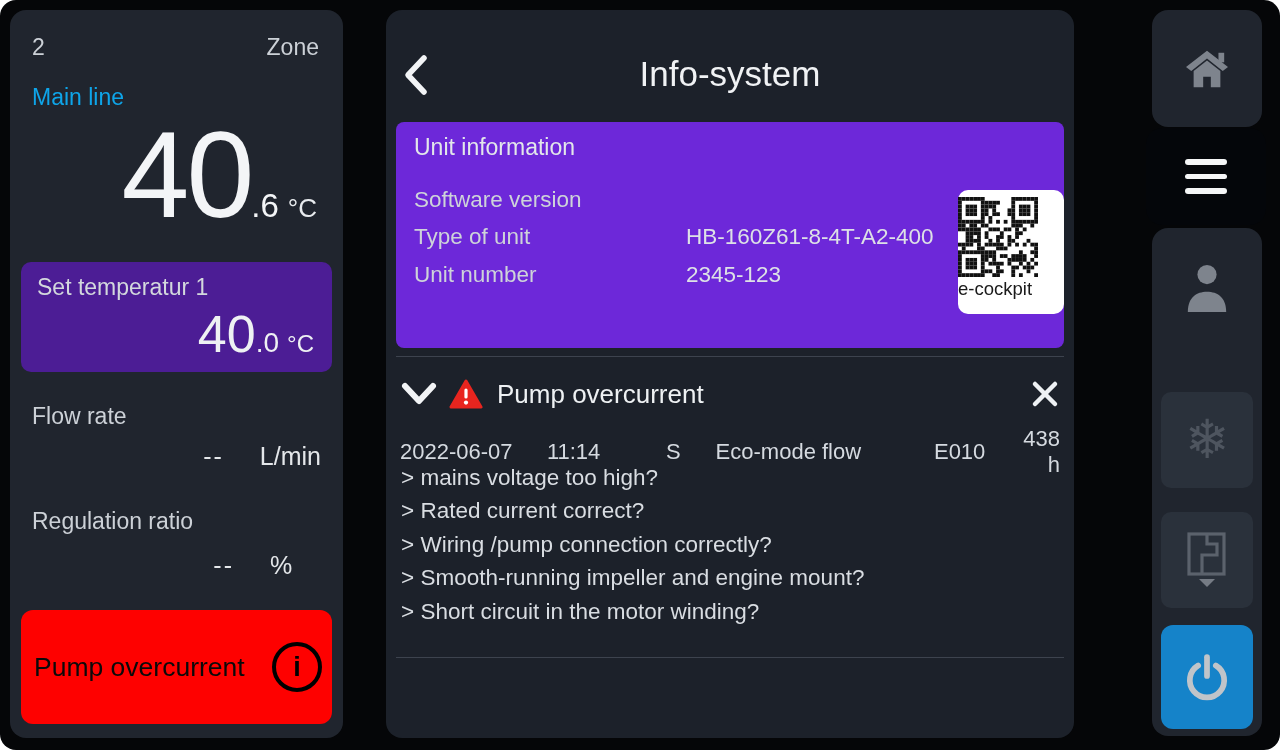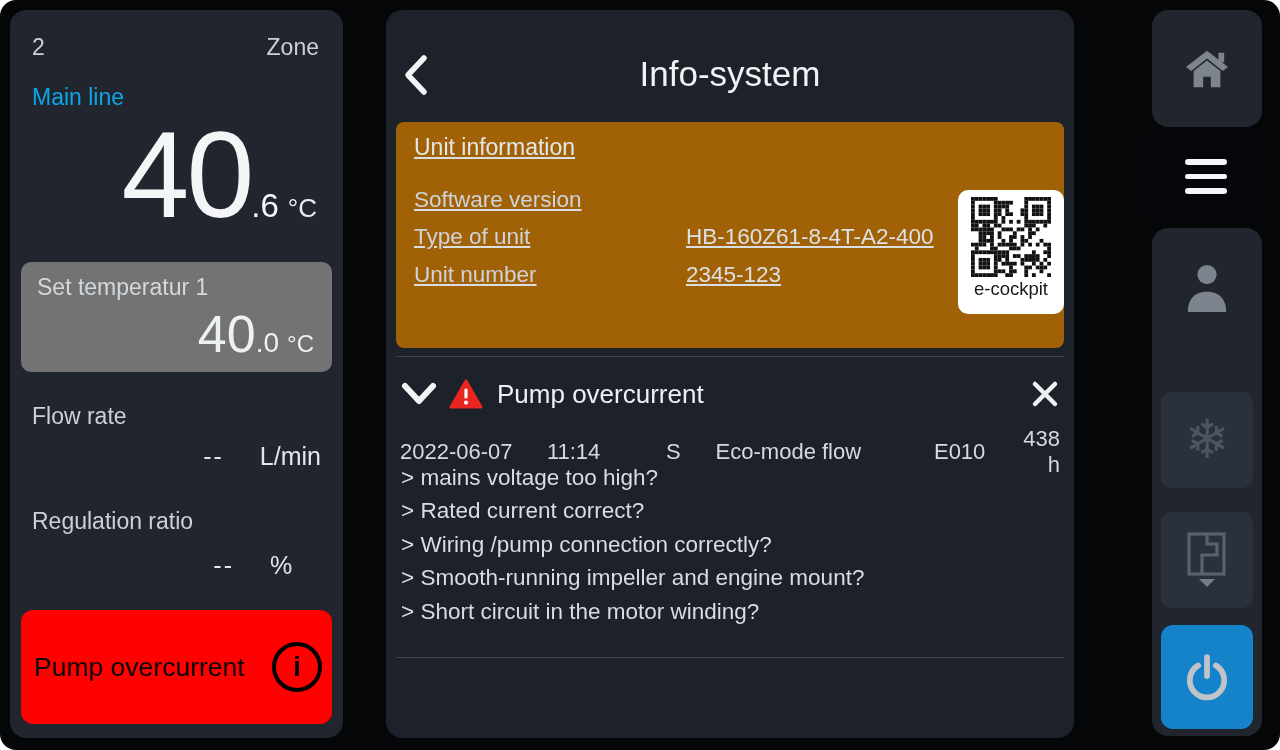--- a/index.html
+++ b/index.html
@@ -11,21 +11,21 @@
     background:#20252e;border-radius:16px;color:#dde1e6;}
   .zone-head{position:absolute;left:22px;right:24px;top:24px;display:flex;
     justify-content:space-between;font-size:23px;color:#ccd1d7;}
   .main-line-label{position:absolute;left:22px;top:74px;font-size:23px;color:#0ea5e9;text-align:center;}
   .main-temp{position:absolute;top:104px;right:26px;display:flex;align-items:baseline;color:#f3f5f7;}
   .mt-int{font-size:122px;line-height:1;letter-spacing:-3px;}
   .mt-frac{font-size:33px;}
   .mt-unit{font-size:26px;margin-left:9px;color:#e8ebee;}
 
   .set-card{position:absolute;left:11px;right:11px;top:252px;height:110px;
-    background:#737373;border-radius:10px;box-sizing:border-box;padding:12px 16px;}
+    background:#4c1d95;border-radius:10px;box-sizing:border-box;padding:12px 16px;}
   .set-label{font-size:23px;color:#d3d8dd;}
   .set-value{position:absolute;right:18px;bottom:12px;display:flex;align-items:baseline;color:#eef1f3;}
   .sv-int{font-size:52px;line-height:1;}
   .sv-frac{font-size:28px;}
   .sv-unit{font-size:24px;margin-left:8px;}
 
   .meas-label{position:absolute;left:22px;font-size:23px;color:#ccd1d7;}
   .meas-row{position:absolute;left:22px;right:22px;display:flex;align-items:baseline;
     font-size:25px;color:#e4e7ea;}
   .meas-value{width:202px;text-align:right;letter-spacing:2px;}
@@ -38,29 +38,29 @@
   .info-badge{margin-left:auto;width:42px;height:42px;border:4px solid #000;border-radius:50%;
     display:flex;align-items:center;justify-content:center;font-weight:bold;font-size:27px;color:#000;flex:none;}
 
   
   .panel-center{position:absolute;left:386px;top:10px;width:688px;height:728px;
     background:#1c212a;border-radius:16px;color:#d9dee3;}
   .back-btn{position:absolute;left:14px;top:42px;width:34px;height:46px;cursor:pointer;}
   .center-title{position:absolute;left:0;right:0;top:44px;text-align:center;
     font-size:35px;color:#f0f2f4;}
 
-  .unit-card{position:absolute;left:10px;right:10px;top:112px;height:226px;background:#a16207;
-    border-radius:8px;box-sizing:border-box;padding:12px 18px;text-decoration:underline;}
+  .unit-card{position:absolute;left:10px;right:10px;top:112px;height:226px;background:#6d28d9;
+    border-radius:8px;box-sizing:border-box;padding:12px 18px;}
   .unit-heading{font-size:23px;color:#e3e7ea;}
   .unit-rows{margin-top:20px;font-size:22.5px;}
   .unit-row{display:flex;align-items:center;height:37.5px;}
   .u-label{width:272px;flex:none;color:#ced3d9;}
   .u-value{color:#dde1e6;}
   .qr-box{position:absolute;right:0;top:68px;width:106px;height:124px;background:#ffffff;
-    border-radius:10px;text-align:center;}
+    border-radius:10px;}
   .qr-box svg{margin-top:7px;}
   .qr-label{font-size:18.5px;color:#1a1a1a;margin-top:-3px;}
 
   .sep{position:absolute;left:10px;right:10px;height:1px;background:#3d434e;}
   .sep1{top:346px;} .sep2{top:647px;}
 
   .alert-head{position:absolute;left:15px;right:15px;top:362px;height:44px;
     display:flex;align-items:center;}
   .alert-title{font-size:26px;color:#eef1f3;margin-left:14px;}
   .collapse-btn{width:36px;height:28px;cursor:pointer;flex:none;}

